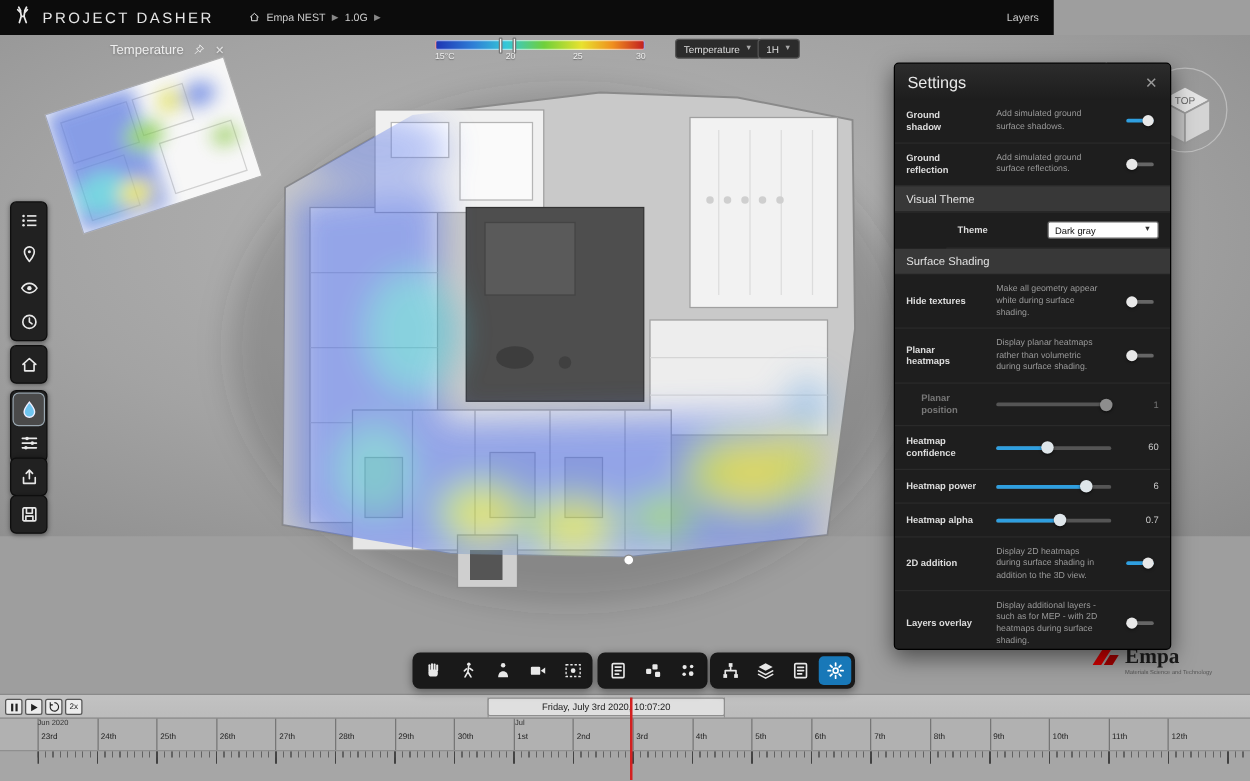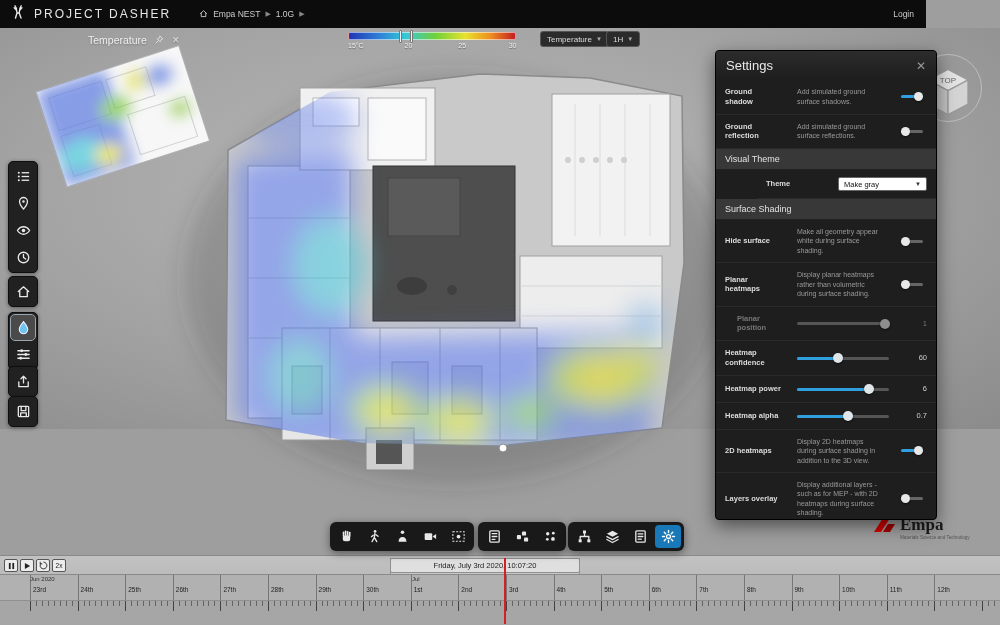--- a/index.html
+++ b/index.html
@@ -1,20 +1,20 @@
 <!DOCTYPE html>
 <html><head>
 <meta charset="utf-8">
 <style>
   * { margin:0; padding:0; box-sizing:border-box; }
   body { font-family:"Liberation Sans", sans-serif; background:#444; }
   #app { position:relative; width:1000px; height:625px; overflow:hidden; background:#9e9e9e; }
 
   
-  #topbar { position:absolute; left:0; top:0; width:926px; height:28px; background:#0c0c0c;
+  #topbar { position:absolute; left:0; top:0; width:843px; height:28px; background:#0c0c0c;
             display:flex; align-items:center; color:#ddd; z-index:50; }
   #topbar .logo { margin:0 8px 0 10px; }
   #topbar .apptitle { font-size:12px; letter-spacing:2px; color:#e5e5e5; }
   .breadcrumb { display:flex; align-items:center; gap:5px; margin-left:28px; font-size:8.5px; color:#ccc;justify-content:space-between; }
   .breadcrumb .sep { color:#888; font-size:7px; }
   #login { margin-left:auto; margin-right:12px; font-size:8.5px; color:#ccc; }
 
   
   #canvas { position:absolute; left:0; top:28px; width:1000px; height:401px;
             background:radial-gradient(ellipse at 45% 40%, #b8b8b8 0%, #a3a3a3 55%, #8b8b8b 100%); }
@@ -140,21 +140,21 @@
     <span class="apptitle">PROJECT DASHER</span>
     <div class="breadcrumb">
       <span><svg width="9" height="9" viewBox="0 0 16 16">
             <path class="stk" d="M2.5 8 8 3l5.5 5 M4 8v5.5h8V8"></path>
           </svg></span>
       <span>Empa NEST</span>
       <span class="sep">▶</span>
       <span>1.0G</span>
       <span class="sep">▶</span>
     </div>
-    <span id="login">Login</span>
+    <span id="login">Layers</span>
   </div>
 
   <div id="canvas">
 
     <svg id="scene" viewBox="0 0 1000 527" preserveAspectRatio="none">
       <defs>
         <filter id="b14" x="-40%" y="-40%" width="180%" height="180%">
             <feGaussianBlur stdDeviation="13"></feGaussianBlur>
           </filter>
         <filter id="b8" x="-40%" y="-40%" width="180%" height="180%">
@@ -474,29 +474,29 @@
                 <span class="tknob"></span>
               </div>
             </div>
         </div>
 
         <div class="psec">Visual Theme</div>
 
         <div class="prow trow">
           <div class="plabel">Theme</div>
           <div class="pselect">
-            <span>Make gray</span>
+            <span>Dark gray</span>
             <span class="sel-arrow">▼</span>
           </div>
         </div>
 
         <div class="psec">Surface Shading</div>
 
         <div class="prow">
-          <div class="plabel">Hide surface</div>
+          <div class="plabel">Hide textures</div>
           <div class="pdesc">Make all geometry appear white during surface shading.</div>
           <div class="pctrl">
               <div class="toggle">
                 <span class="tknob"></span>
               </div>
             </div>
         </div>
 
         <div class="prow">
           <div class="plabel">Planar heatmaps</div>
@@ -546,21 +546,21 @@
           <div class="pslider">
             <span class="trk">
                 <span class="fill" style="width:55%"></span>
                 <span class="knob" style="left:55%"></span>
               </span>
           </div>
           <div class="pval">0.7</div>
         </div>
 
         <div class="prow">
-          <div class="plabel">2D heatmaps</div>
+          <div class="plabel">2D addition</div>
           <div class="pdesc">Display 2D heatmaps during surface shading in addition to the 3D view.</div>
           <div class="pctrl">
               <div class="toggle on">
                 <span class="tknob"></span>
               </div>
             </div>
         </div>
 
         <div class="prow">
           <div class="plabel">Layers overlay</div>

